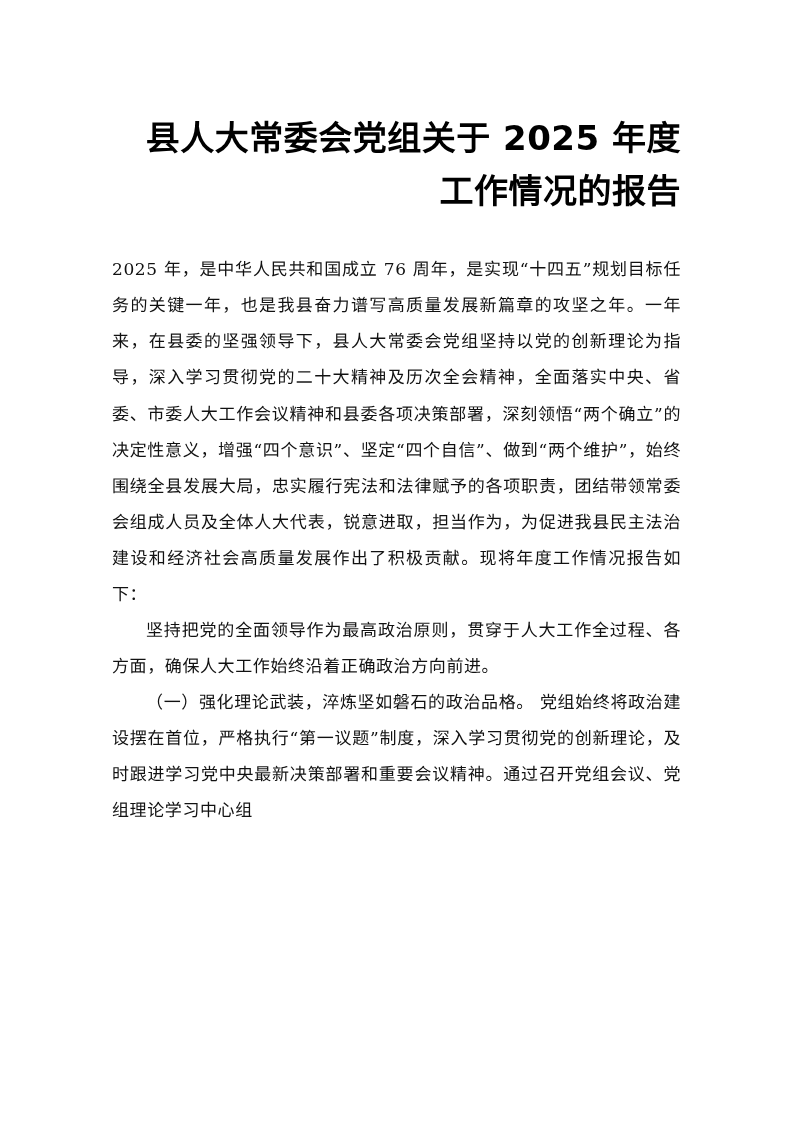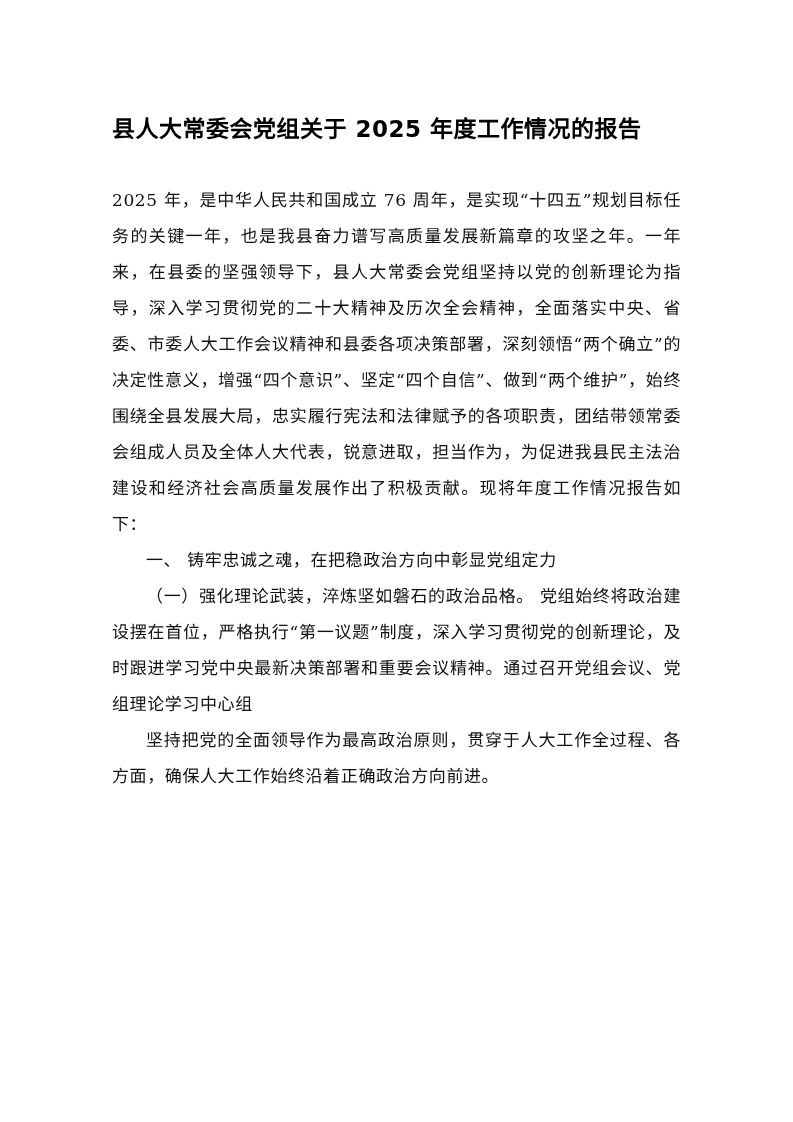--- a/index.html
+++ b/index.html
@@ -18,23 +18,23 @@
     box-sizing: border-box;
     width: 793px;
     height: 1122px;
     padding: 112px 112px 96px 112px;
     background: #ffffff;
   }
   .doc-title {
     margin: 0 0 34px 0;
     font-family: "DejaVu Sans", "Liberation Sans", sans-serif;
     font-weight: bold;
-    font-size: 23px;
+    font-size: 34px;
     line-height: 1.55;
-    text-align: left;
+    text-align: right;
     letter-spacing: 0.5px;
     color: #000000;
   }
   .body-text p {
     margin: 0;
     font-size: 17px;
     line-height: 2.12;
     text-align: justify;
     text-justify: inter-ideograph;
     letter-spacing: 0.6px;
@@ -49,18 +49,17 @@
 </style>
 </head>
 <body>
 
 <div class="page">
 
   <h1 class="doc-title">县人大常委会党组关于 2025 年度工作情况的报告</h1>
 
   <div class="body-text">
     <p class="indent-0">2025 年，是中华人民共和国成立 76 周年，是实现“十四五”规划目标任务的关键一年，也是我县奋力谱写高质量发展新篇章的攻坚之年。一年来，在县委的坚强领导下，县人大常委会党组坚持以党的创新理论为指导，深入学习贯彻党的二十大精神及历次全会精神，全面落实中央、省委、市委人大工作会议精神和县委各项决策部署，深刻领悟“两个确立”的决定性意义，增强“四个意识”、坚定“四个自信”、做到“两个维护”，始终围绕全县发展大局，忠实履行宪法和法律赋予的各项职责，团结带领常委会组成人员及全体人大代表，锐意进取，担当作为，为促进我县民主法治建设和经济社会高质量发展作出了积极贡献。现将年度工作情况报告如下：</p>
-    <p class="indent-1">一、 铸牢忠诚之魂，在把稳政治方向中彰显党组定力</p>
+    <p class="indent-1">坚持把党的全面领导作为最高政治原则，贯穿于人大工作全过程、各方面，确保人大工作始终沿着正确政治方向前进。</p>
     <p class="indent-1">（一）强化理论武装，淬炼坚如磐石的政治品格。 党组始终将政治建设摆在首位，严格执行“第一议题”制度，深入学习贯彻党的创新理论，及时跟进学习党中央最新决策部署和重要会议精神。通过召开党组会议、党组理论学习中心组</p>
-    <p class="indent-1">坚持把党的全面领导作为最高政治原则，贯穿于人大工作全过程、各方面，确保人大工作始终沿着正确政治方向前进。</p>
   </div>
 
 </div>
 
 </body></html>

